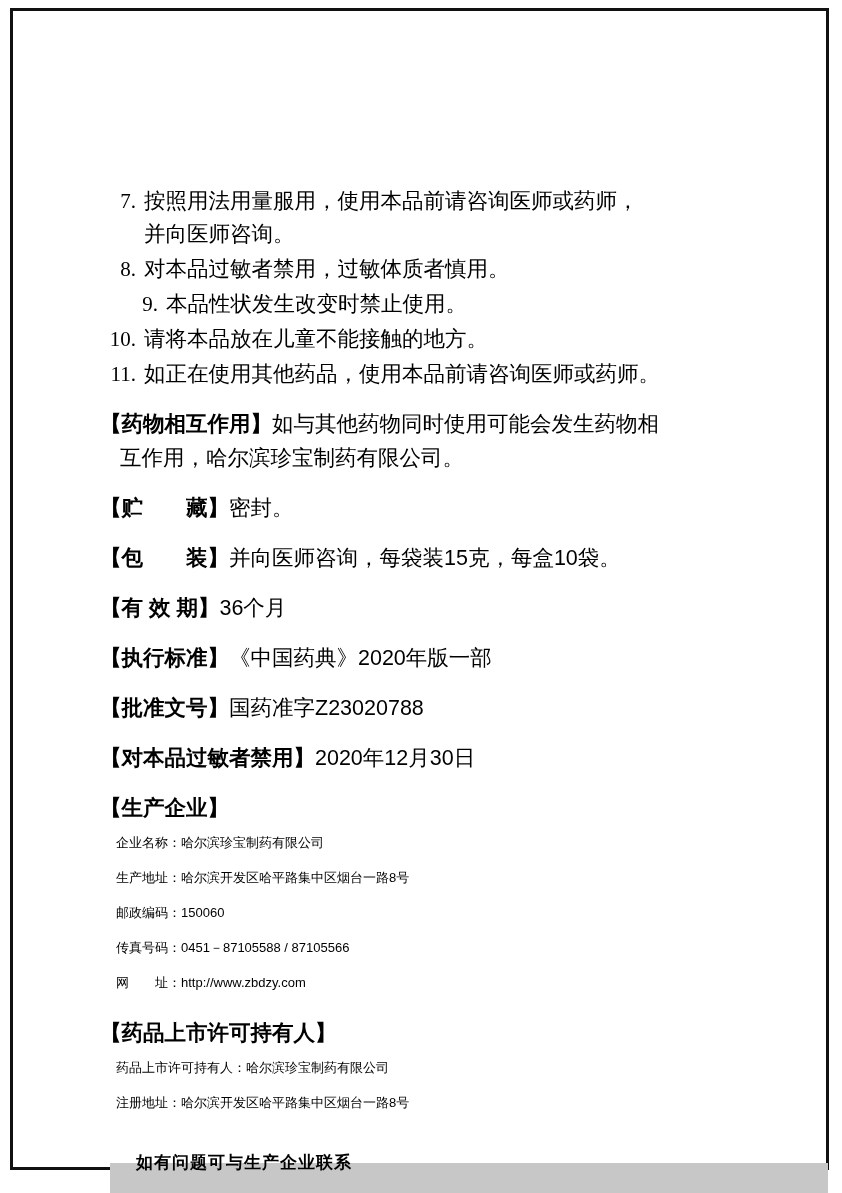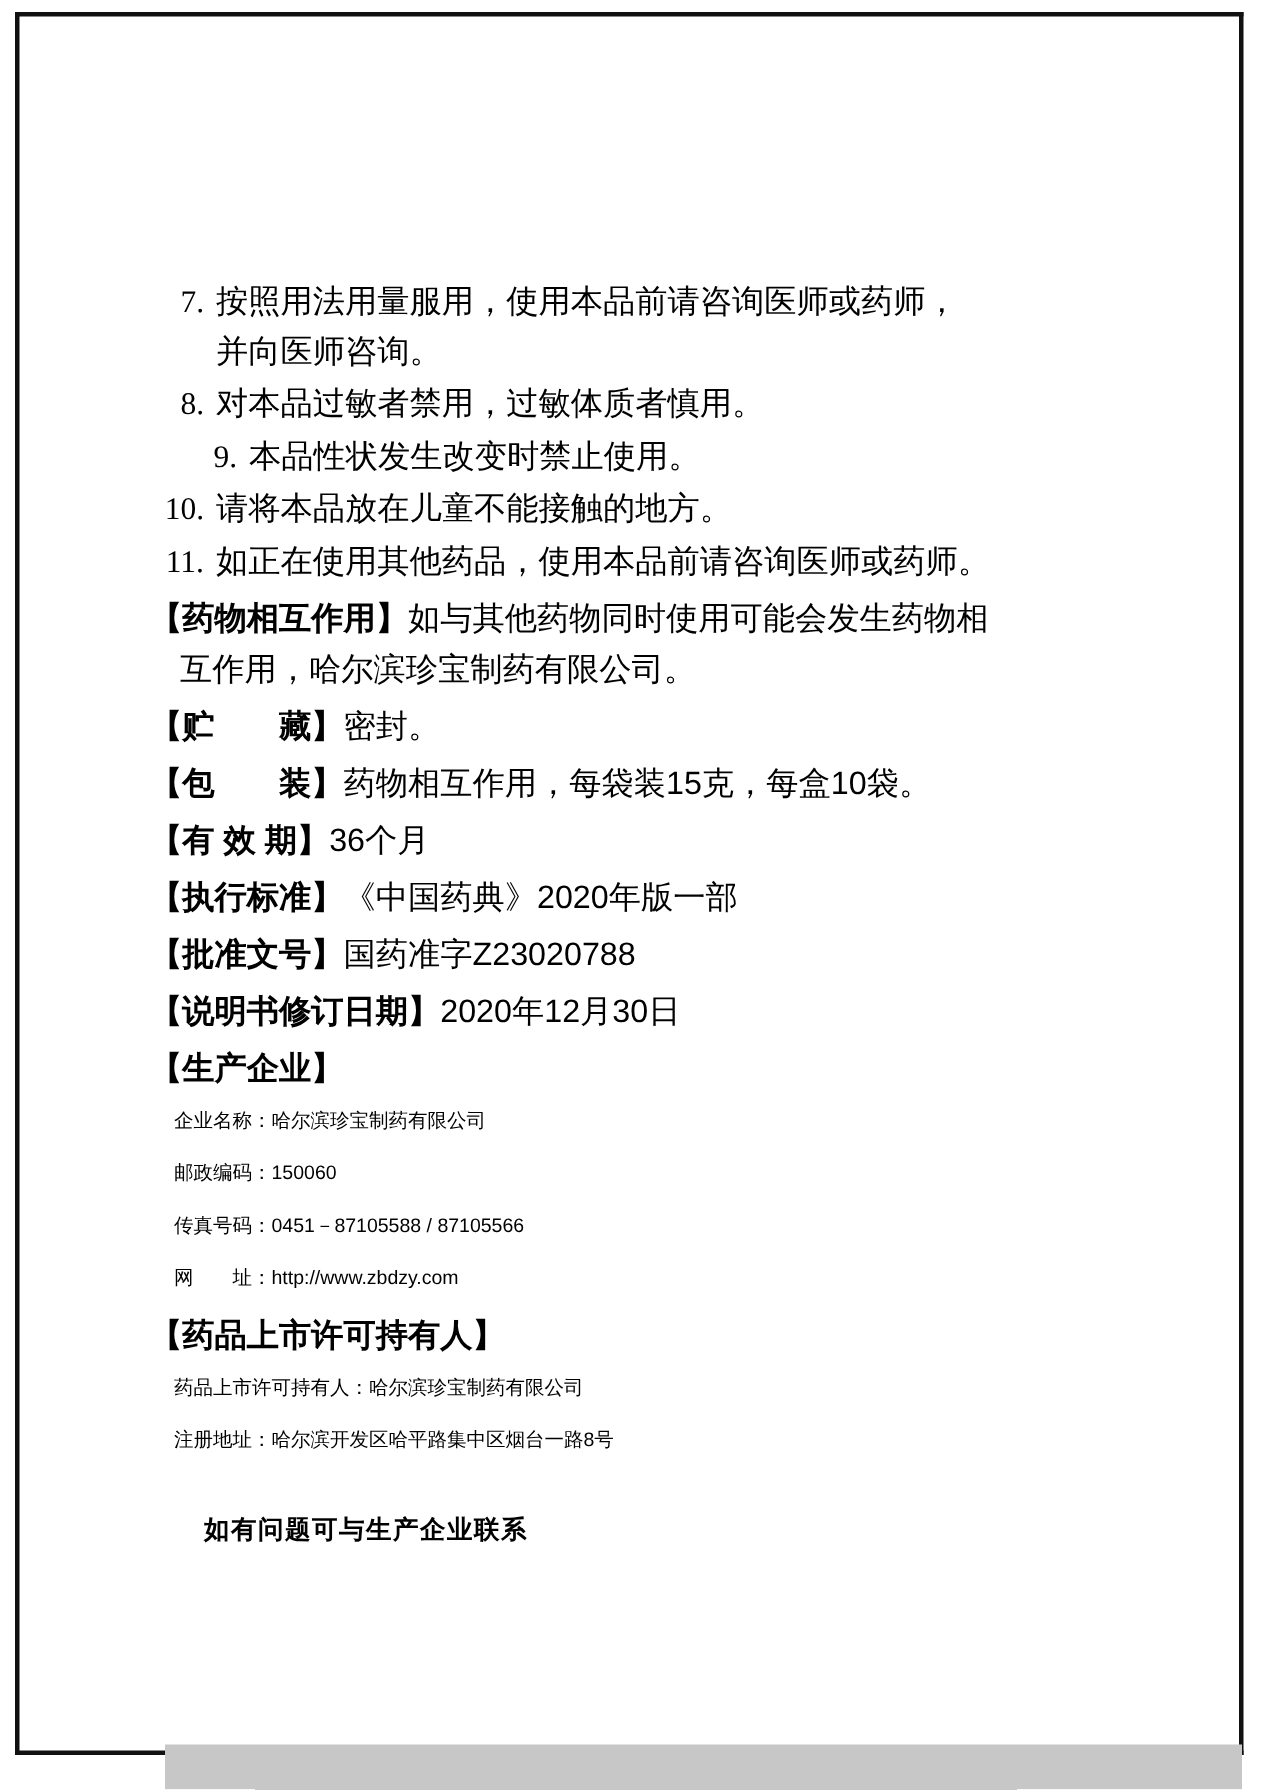--- a/index.html
+++ b/index.html
@@ -98,21 +98,21 @@
   .num-item .txt .cont {
     display: block;
     text-indent: 0;
   }
   .indent-9 { padding-left: 22px; }
 
   
   .section {
     font-size: 21.5px;
     line-height: 34px;
-    margin-top: 4px;
+    margin-top: 16px;
   }
   .section .label {
     font-weight: bold;
   }
   .section .body {
     font-weight: normal;
   }
   .section .wrap {
     display: block;
     padding-left: 20px;
@@ -175,43 +175,44 @@
     <div class="section">
       <span class="label">【药物相互作用】</span><span class="body">如与其他药物同时使用可能会发生药物相</span>
       <span class="wrap">互作用，哈尔滨珍宝制药有限公司。</span>
     </div>
 
     <div class="section">
       <span class="label">【贮　　藏】</span><span class="body">密封。</span>
     </div>
 
     <div class="section">
-      <span class="label">【包　　装】</span><span class="body">药物相互作用，每袋装15克，每盒10袋。</span>
+      <span class="label">【包　　装】</span><span class="body">并向医师咨询，每袋装15克，每盒10袋。</span>
     </div>
 
     <div class="section">
       <span class="label">【有 效 期】</span><span class="body">36个月</span>
     </div>
 
     <div class="section">
       <span class="label">【执行标准】</span><span class="body">《中国药典》2020年版一部</span>
     </div>
 
     <div class="section">
       <span class="label">【批准文号】</span><span class="body">国药准字Z23020788</span>
     </div>
 
     <div class="section">
-      <span class="label">【说明书修订日期】</span><span class="body">2020年12月30日</span>
+      <span class="label">【对本品过敏者禁用】</span><span class="body">2020年12月30日</span>
     </div>
 
     <div class="section">
       <span class="label">【生产企业】</span>
     </div>
     <div class="sub-line">企业名称：哈尔滨珍宝制药有限公司</div>
+    <div class="sub-line">生产地址：哈尔滨开发区哈平路集中区烟台一路8号</div>
     <div class="sub-line">邮政编码：150060</div>
     <div class="sub-line">传真号码：0451－87105588 / 87105566</div>
     <div class="sub-line">网　　址：http://www.zbdzy.com</div>
 
     <div class="section">
       <span class="label">【药品上市许可持有人】</span>
     </div>
     <div class="sub-line">药品上市许可持有人：哈尔滨珍宝制药有限公司</div>
     <div class="sub-line">注册地址：哈尔滨开发区哈平路集中区烟台一路8号</div>
 

